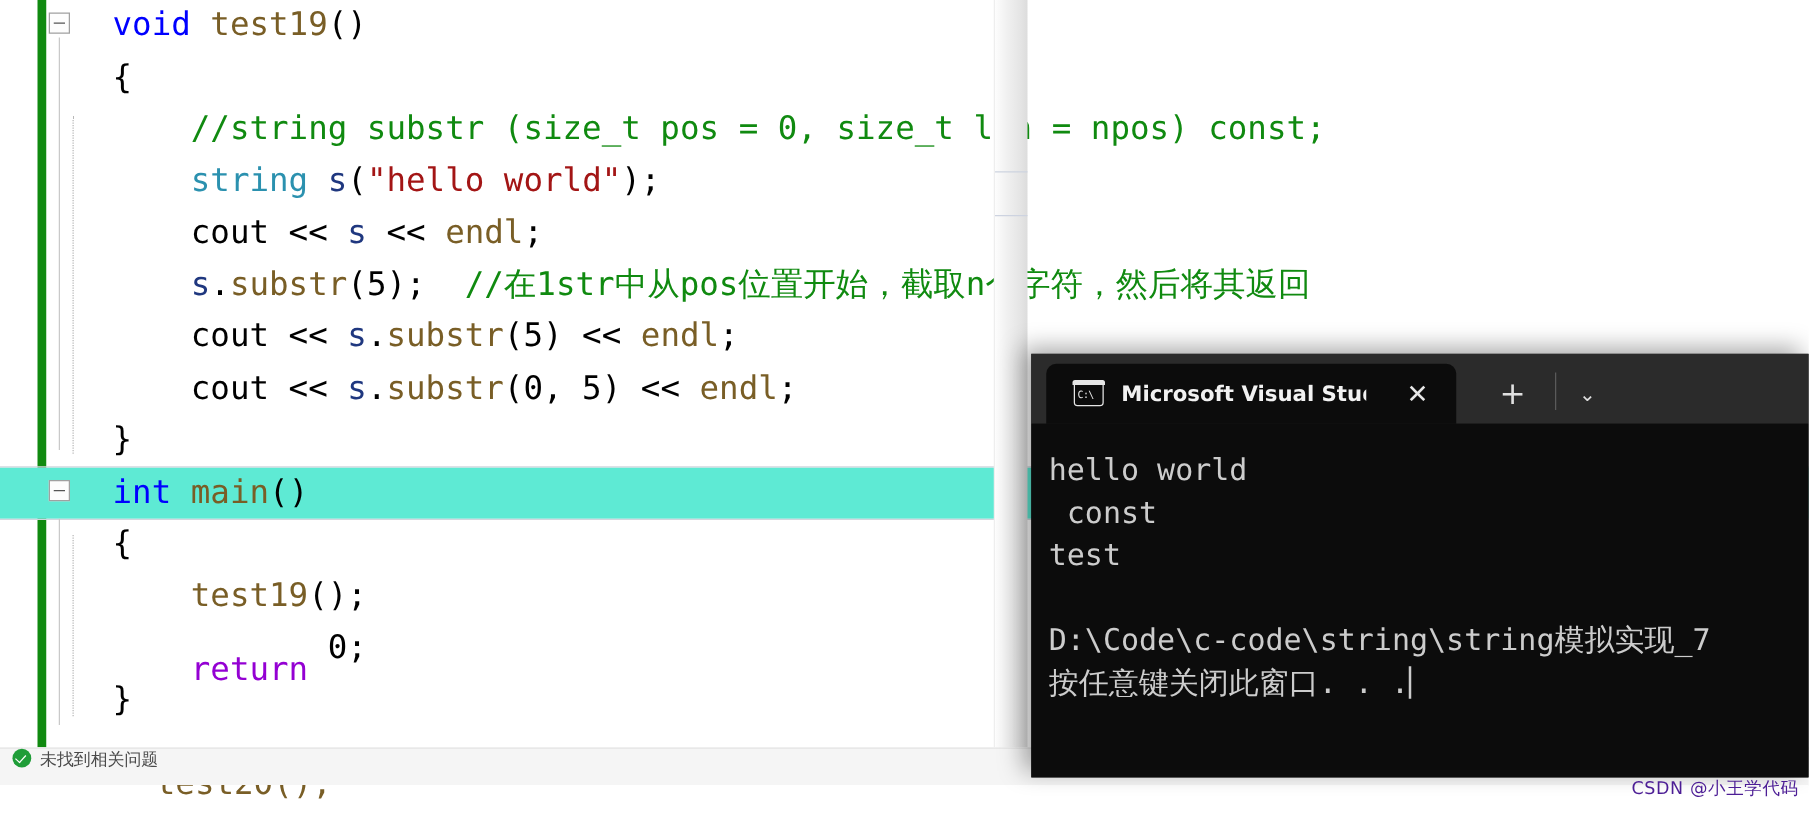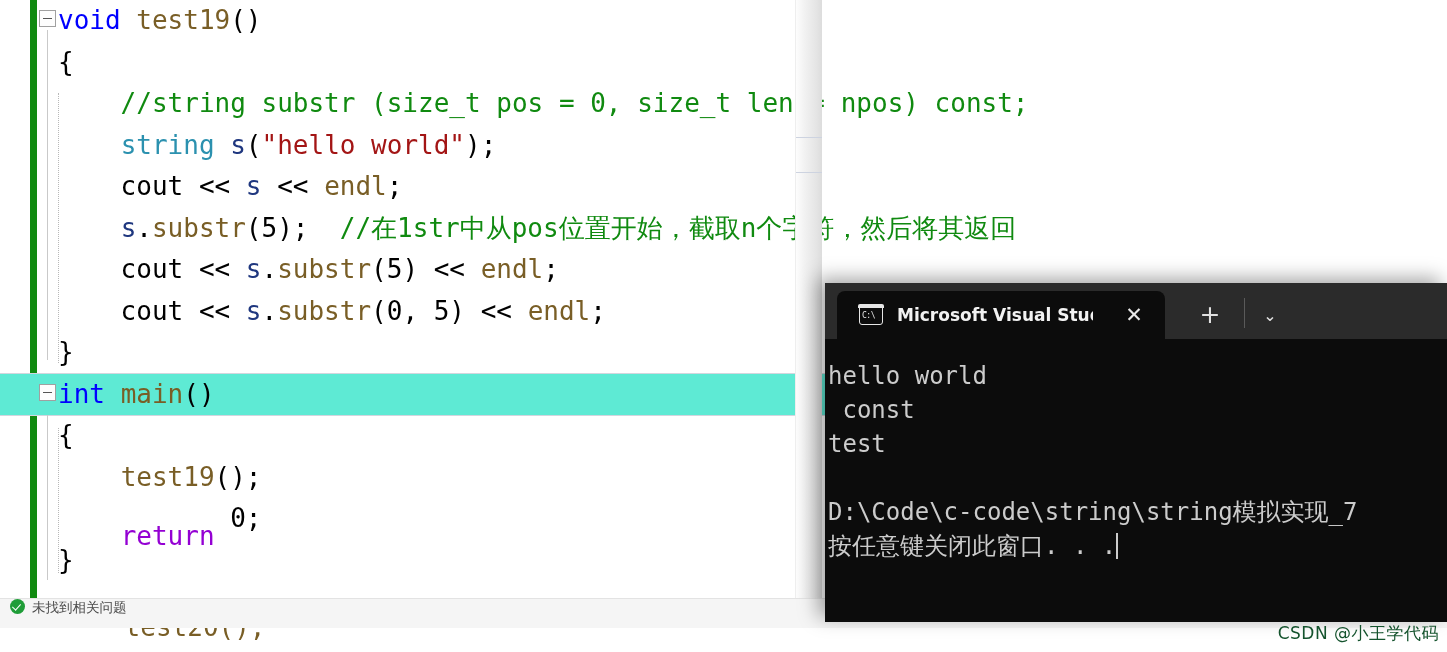--- a/index.html
+++ b/index.html
@@ -28,21 +28,21 @@
   .indent-rail.dotted{border-left:1px dotted #b8b8b8;}
 
   .code-area{
     position:absolute;left:0;top:0;width:1447px;height:598px;
     font-family:"DejaVu Sans Mono","Liberation Mono",monospace;
     font-size:26px;
     line-height:41.5px;
     white-space:pre;
   }
   .line{
-    position:relative;height:41.5px;padding-left:58px;box-sizing:border-box;
+    position:relative;height:41.5px;padding-left:90px;box-sizing:border-box;
   }
   .line .txt{display:inline-block;vertical-align:top;}
 
   
   .fold{
     position:absolute;left:39px;top:10px;width:17px;height:17px;
     border:1px solid #a0a0a0;background:#fdfdfd;box-sizing:border-box;
   }
   .fold:after{
     content:"";position:absolute;left:3px;top:7px;width:9px;height:1px;background:#555;
@@ -157,35 +157,35 @@
     position:absolute;left:419px;top:15px;width:1px;height:30px;background:#5a5a5a;
   }
   #tab-menu{
     position:absolute;left:432px;top:22px;width:26px;height:22px;
     color:#e0e0e0;font-size:16px;line-height:22px;text-align:center;
     font-family:"DejaVu Sans","Liberation Sans",sans-serif;
   }
   #console-body{
     position:absolute;left:0;top:56px;width:622px;height:283px;
     background:#0c0c0c;
-    padding:20px 0 0 3px;box-sizing:border-box;
+    padding:20px 0 0 14px;box-sizing:border-box;
     font-family:"DejaVu Sans Mono","Liberation Mono",monospace;
     font-size:24px;line-height:34px;
     color:#cccccc;white-space:pre;overflow:hidden;
   }
   #console-body .blank{height:34px;}
   .caret{
     display:inline-block;width:2px;height:26px;background:#cccccc;
     vertical-align:-5px;
   }
 
   
   #watermark{
     position:absolute;right:8px;top:622px;
-    font-size:17px;color:#14532d;
+    font-size:14px;color:#4c1d95;
     font-family:"DejaVu Sans","Liberation Sans",sans-serif;
     letter-spacing:0.5px;
   }
 </style>
 </head>
 <body>
 
 <div id="editor">
   <div class="gutter-track"></div>
   <div class="code-area" id="code-area"><div class="line"><span class="fold"></span><span class="txt kw">void</span><span class="txt plain"> </span><span class="txt fn">test19</span><span class="txt plain">()</span></div><div class="line"><span class="txt plain">{</span></div><div class="line"><span class="txt cmt">    //string substr (size_t pos = 0, size_t len = npos) const;</span></div><div class="line"><span class="txt plain">    </span><span class="txt type">string</span><span class="txt plain"> </span><span class="txt var">s</span><span class="txt plain">(</span><span class="txt str">"hello world"</span><span class="txt plain">);</span></div><div class="line"><span class="txt plain">    cout &lt;&lt; </span><span class="txt var">s</span><span class="txt plain"> &lt;&lt; </span><span class="txt mem">endl</span><span class="txt plain">;</span></div><div class="line"><span class="txt plain">    </span><span class="txt var">s</span><span class="txt plain">.</span><span class="txt mem">substr</span><span class="txt plain">(5);  </span><span class="txt cmt">//在1str中从pos位置开始，截取n个字符，然后将其返回</span></div><div class="line"><span class="txt plain">    cout &lt;&lt; </span><span class="txt var">s</span><span class="txt plain">.</span><span class="txt mem">substr</span><span class="txt plain">(5) &lt;&lt; </span><span class="txt mem">endl</span><span class="txt plain">;</span></div><div class="line"><span class="txt plain">    cout &lt;&lt; </span><span class="txt var">s</span><span class="txt plain">.</span><span class="txt mem">substr</span><span class="txt plain">(0, 5) &lt;&lt; </span><span class="txt mem">endl</span><span class="txt plain">;</span></div><div class="line"><span class="txt plain">}</span></div><div class="line current"><span class="fold"></span><span class="txt kw">int</span><span class="txt plain"> </span><span class="txt fn">main</span><span class="txt plain">()</span></div><div class="line"><span class="txt plain">{</span></div><div class="line"><span class="txt plain">    </span><span class="txt fn">test19</span><span class="txt plain">();</span></div><div class="line"><span class="txt plain">    </span><span class="txt kwctl">return</span><span class="txt plain"> 0;</span></div><div class="line"><span class="txt plain">}</span></div></div>

